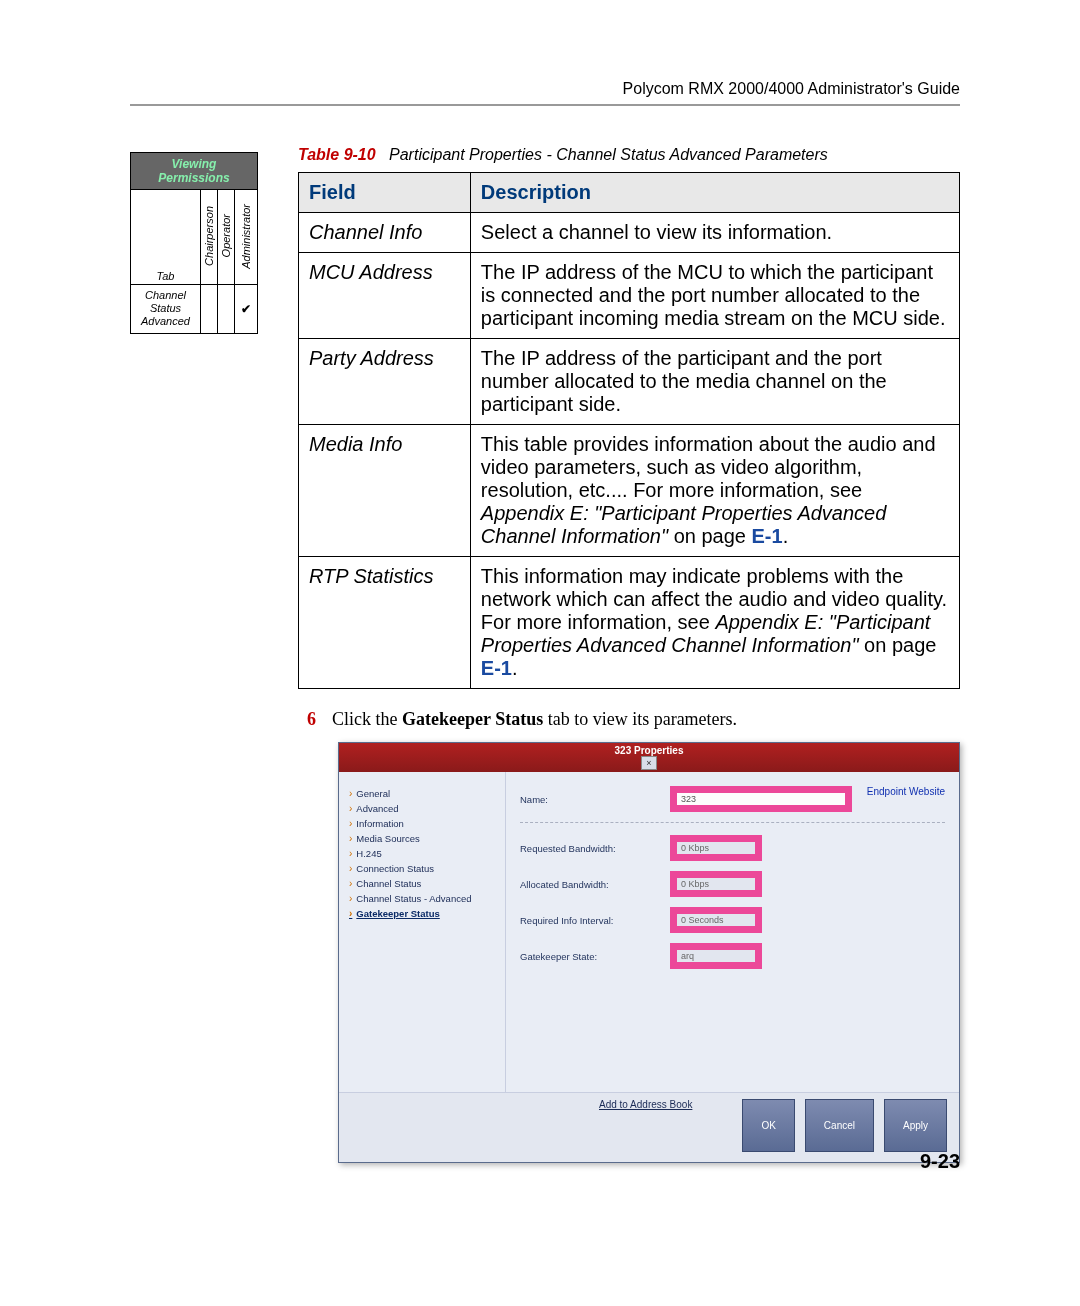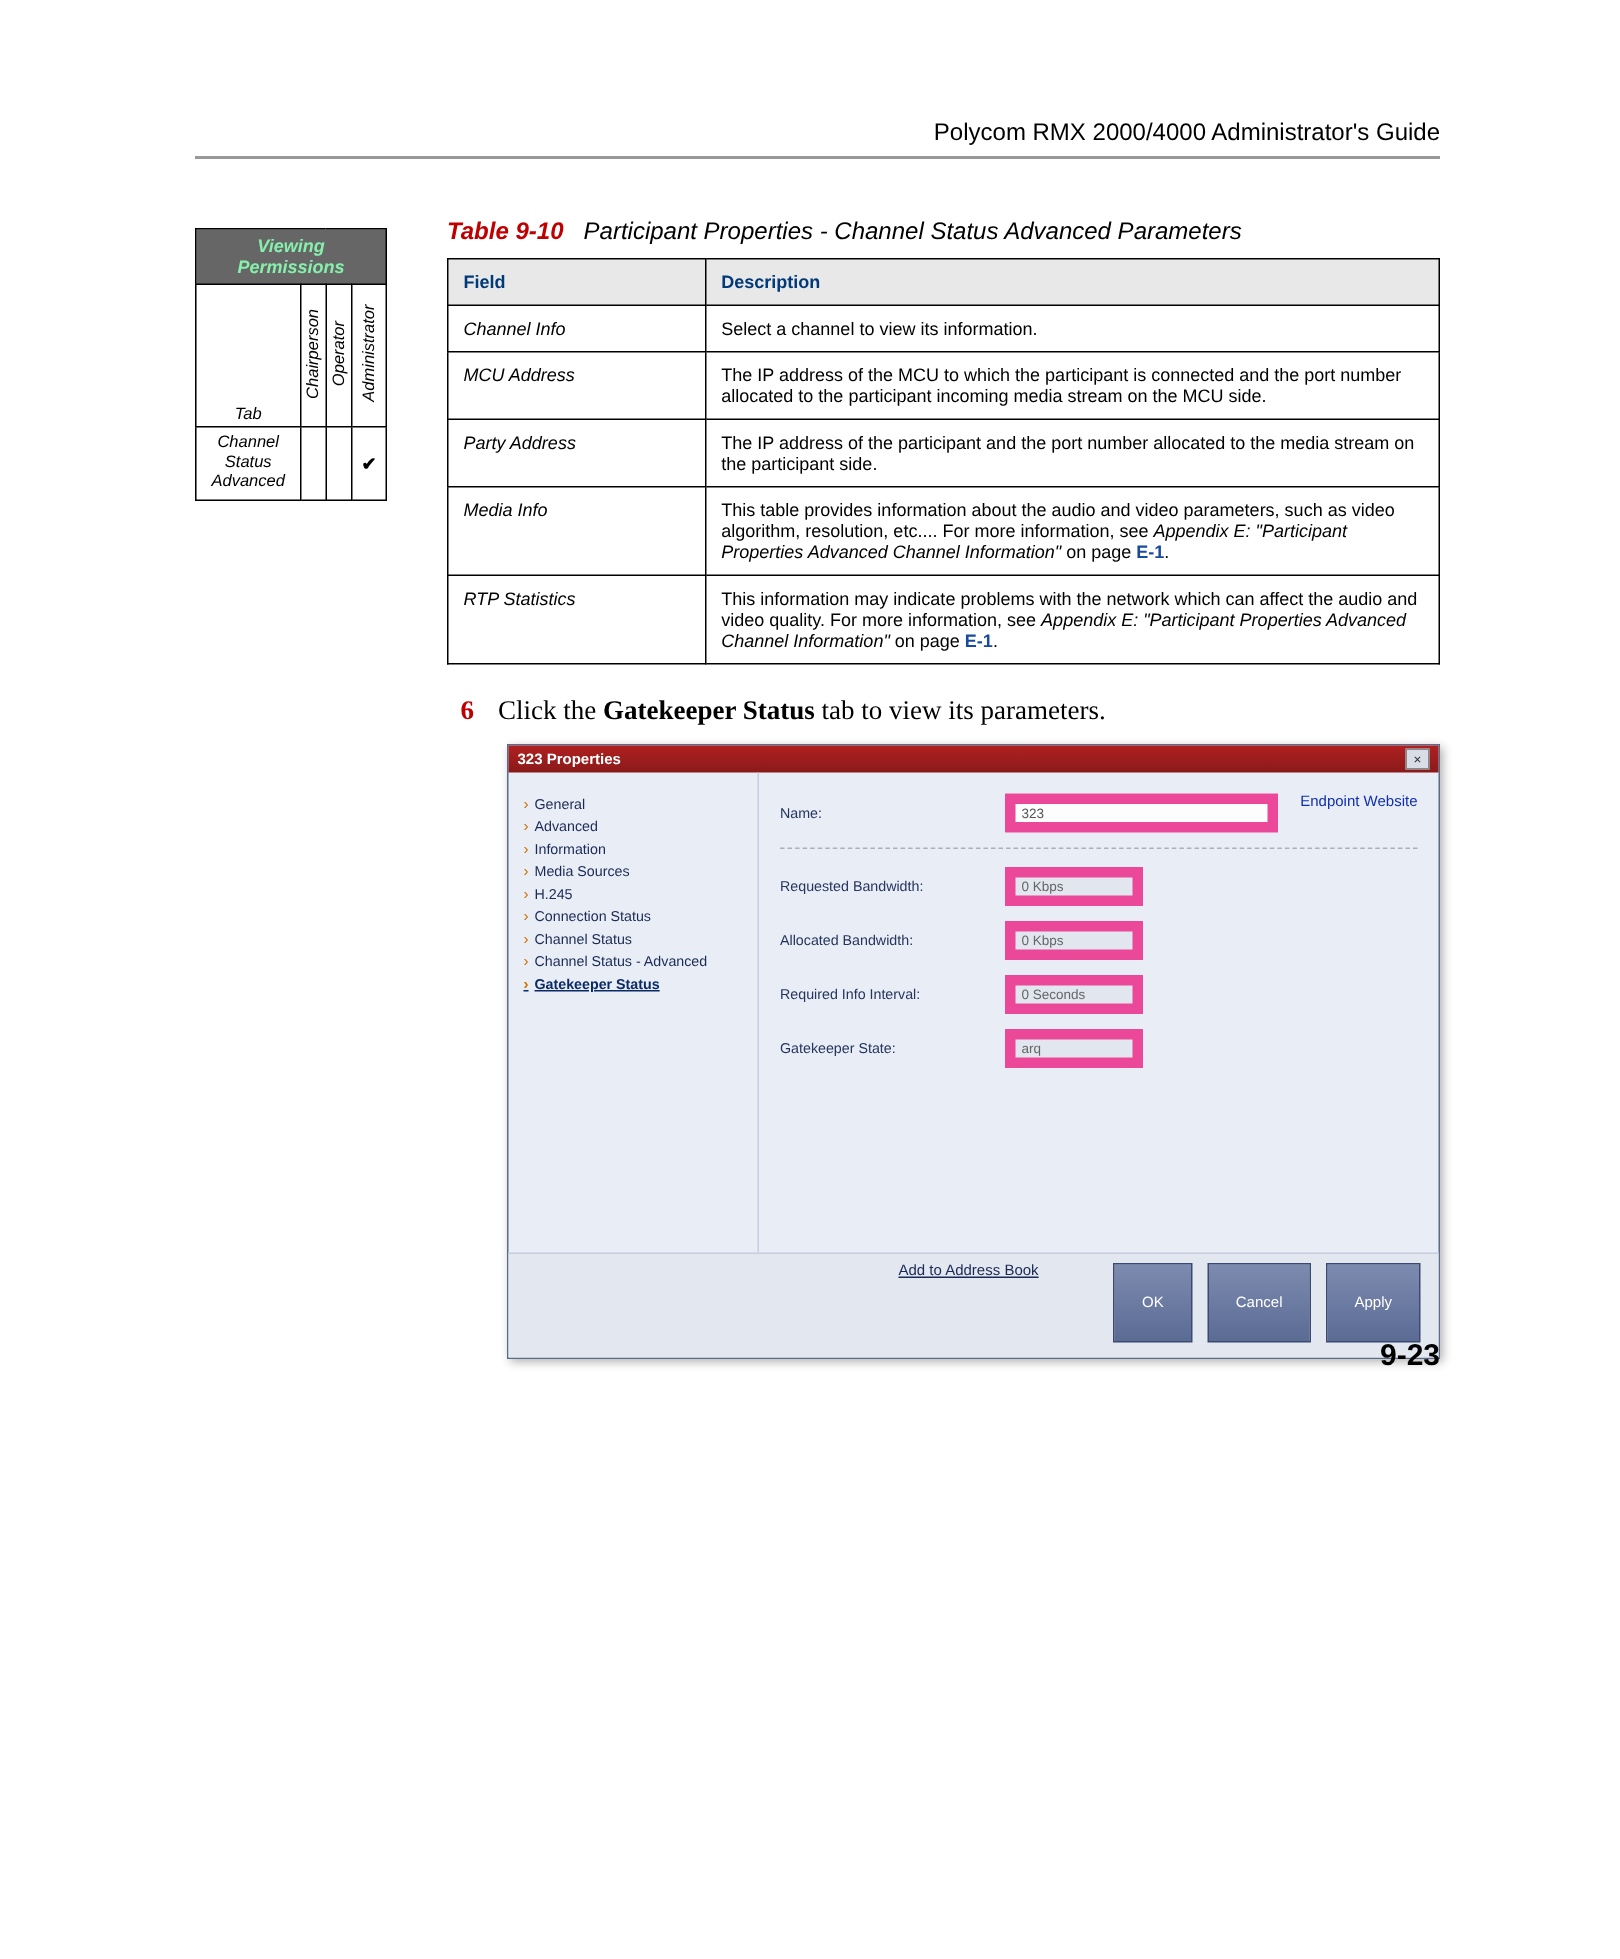--- a/index.html
+++ b/index.html
@@ -81,21 +81,21 @@
     color: #c00000;
     font-weight: bold;
     font-style: italic;
   }
   .table-caption .rest {
     font-style: italic;
   }
   .param-table {
     border-collapse: collapse;
     width: 100%;
-    font-size: 12px;
+    font-size: 20px;
   }
   .param-table th, .param-table td {
     border: 1px solid #000;
     padding: 8px 10px;
     vertical-align: top;
     text-align: left;
   }
   .param-table th {
     background: #e8e8e8;
     color: #003a7a;
@@ -134,20 +134,21 @@
     box-shadow: 2px 2px 6px rgba(0,0,0,0.3);
   }
   .dlg-title {
     background: linear-gradient(#b02020, #8a1a1a);
     color: #fff;
     padding: 2px 6px;
     display: flex;
     justify-content: space-between;
     align-items: center;
     font-weight: bold;
+    flex-direction: column;
   }
   .dlg-title .x {
     background: #d8dde8;
     color: #333;
     width: 14px;
     height: 12px;
     display: inline-flex;
     align-items: center;
     justify-content: center;
     border: 1px solid #888;
@@ -296,21 +297,21 @@
           <td class="desc">Select a channel to view its information.</td>
         </tr>
 
         <tr>
           <td class="field-col">MCU Address</td>
           <td class="desc">The IP address of the MCU to which the participant is connected and the port number allocated to the participant incoming media stream on the MCU side.</td>
         </tr>
 
         <tr>
           <td class="field-col">Party Address</td>
-          <td class="desc">The IP address of the participant and the port number allocated to the media stream on the participant side.</td>
+          <td class="desc">The IP address of the participant and the port number allocated to the media channel on the participant side.</td>
         </tr>
 
         <tr>
           <td class="field-col">Media Info</td>
           <td class="desc">
             <span>This table provides information about the audio and video parameters, such as video algorithm, resolution, etc.... For more information, see </span><span class="italic">Appendix E: "Participant Properties Advanced Channel Information"</span><span> on page </span><span class="bold-link">E-1</span><span>.</span>
           </td>
         </tr>
 
         <tr>

